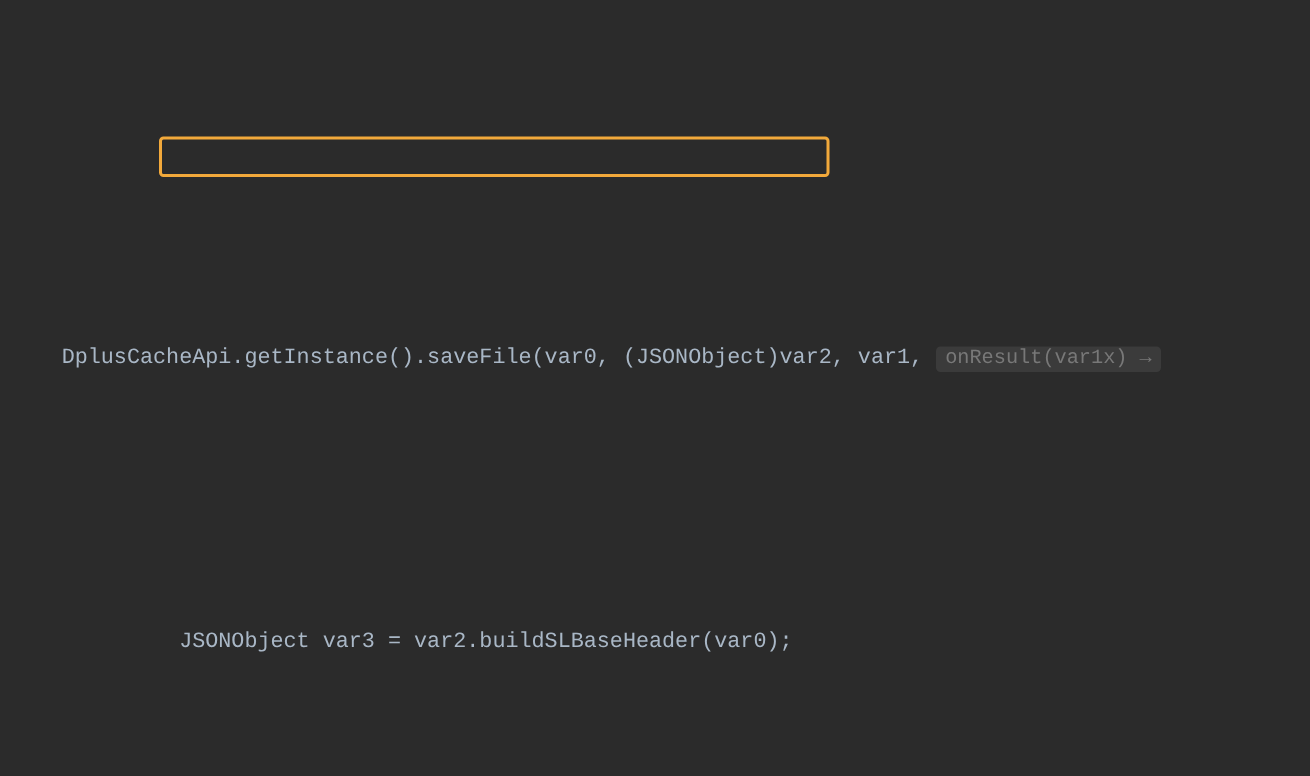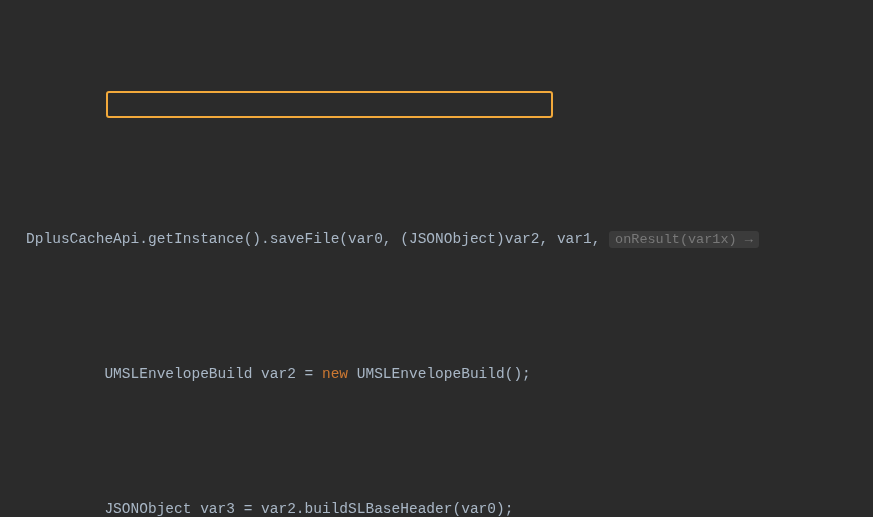--- a/index.html
+++ b/index.html
@@ -13,21 +13,21 @@
     color: #a9b7c6;
     overflow: hidden;
   }
   .editor {
     position: relative;
     padding: 10px 0 0 0;
     line-height: 27px;
     white-space: pre;
   }
   .line {
-    padding-left: 0;
+    padding-left: 15px;
     height: 27px;
     position: relative;
   }
   .orange { color: #cc7832; }
 
   .highlight-box {
     position: absolute;
     border: 2px solid #f2a93b;
     border-radius: 3px;
     background: transparent;
@@ -54,21 +54,20 @@
 <div class="editor">
 
   <div class="darkstripe" style="top:226px;height:27px;"></div>
 
   <div class="highlight-box" style="left:106px; top:91px; width:443px; height:23px;"></div>
 
   
   <div class="line">   <span>DplusCacheApi.getInstance().saveFile(var0, (JSONObject)var2, var1, </span><span class="lambda-hint">onResult(var1x) →</span></div>
 
   
-  <div class="line"><span>            UMSLEnvelopeBuild var2 = </span><span class="orange">new</span><span> UMSLEnvelopeBuild();</span></div>
 
   
   <div class="line"><span>            JSONObject var3 = var2.buildSLBaseHeader(var0);</span></div>
 
   
   
 
   
   
 

